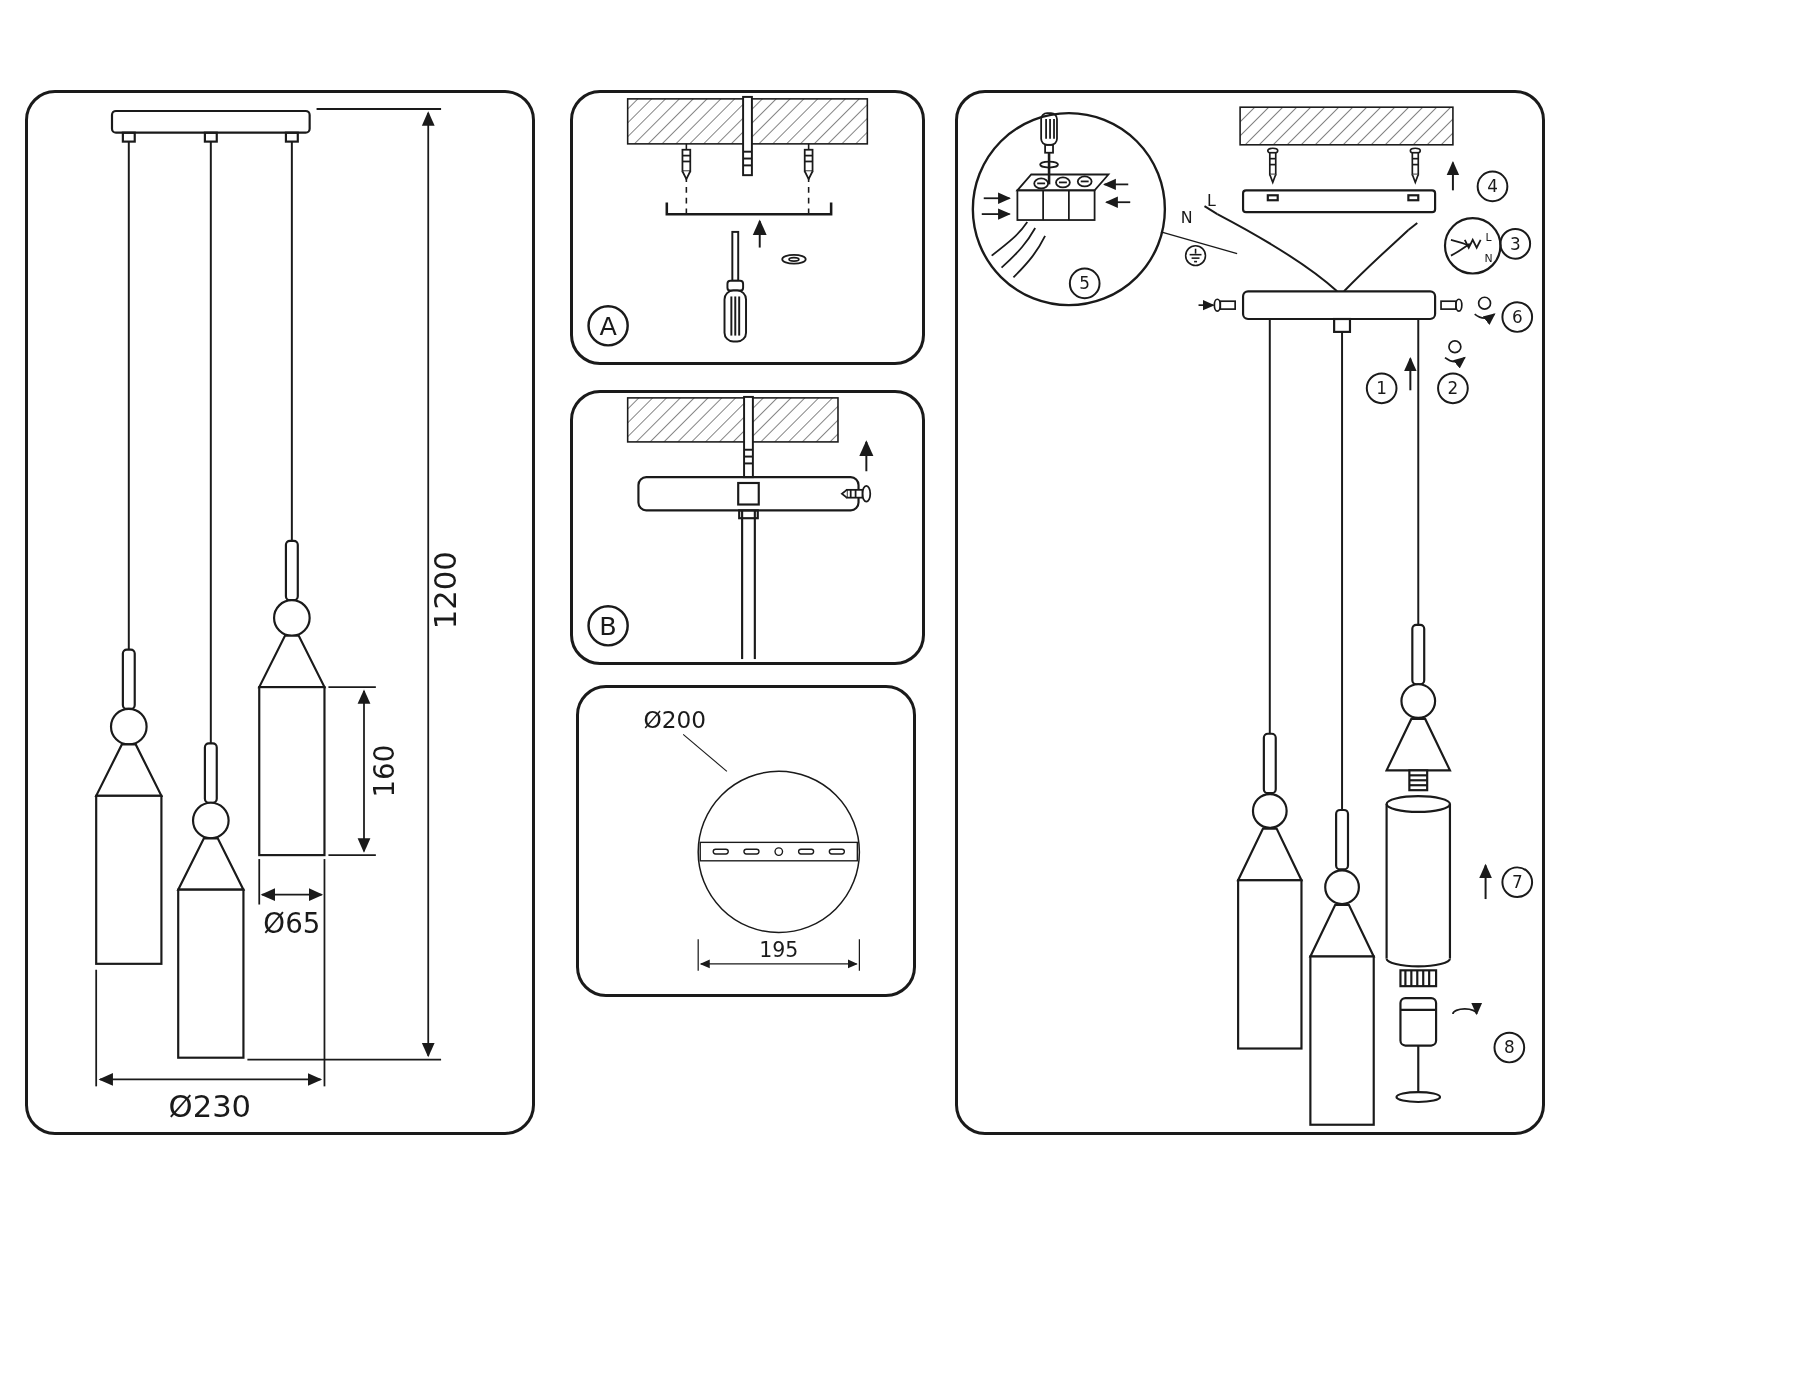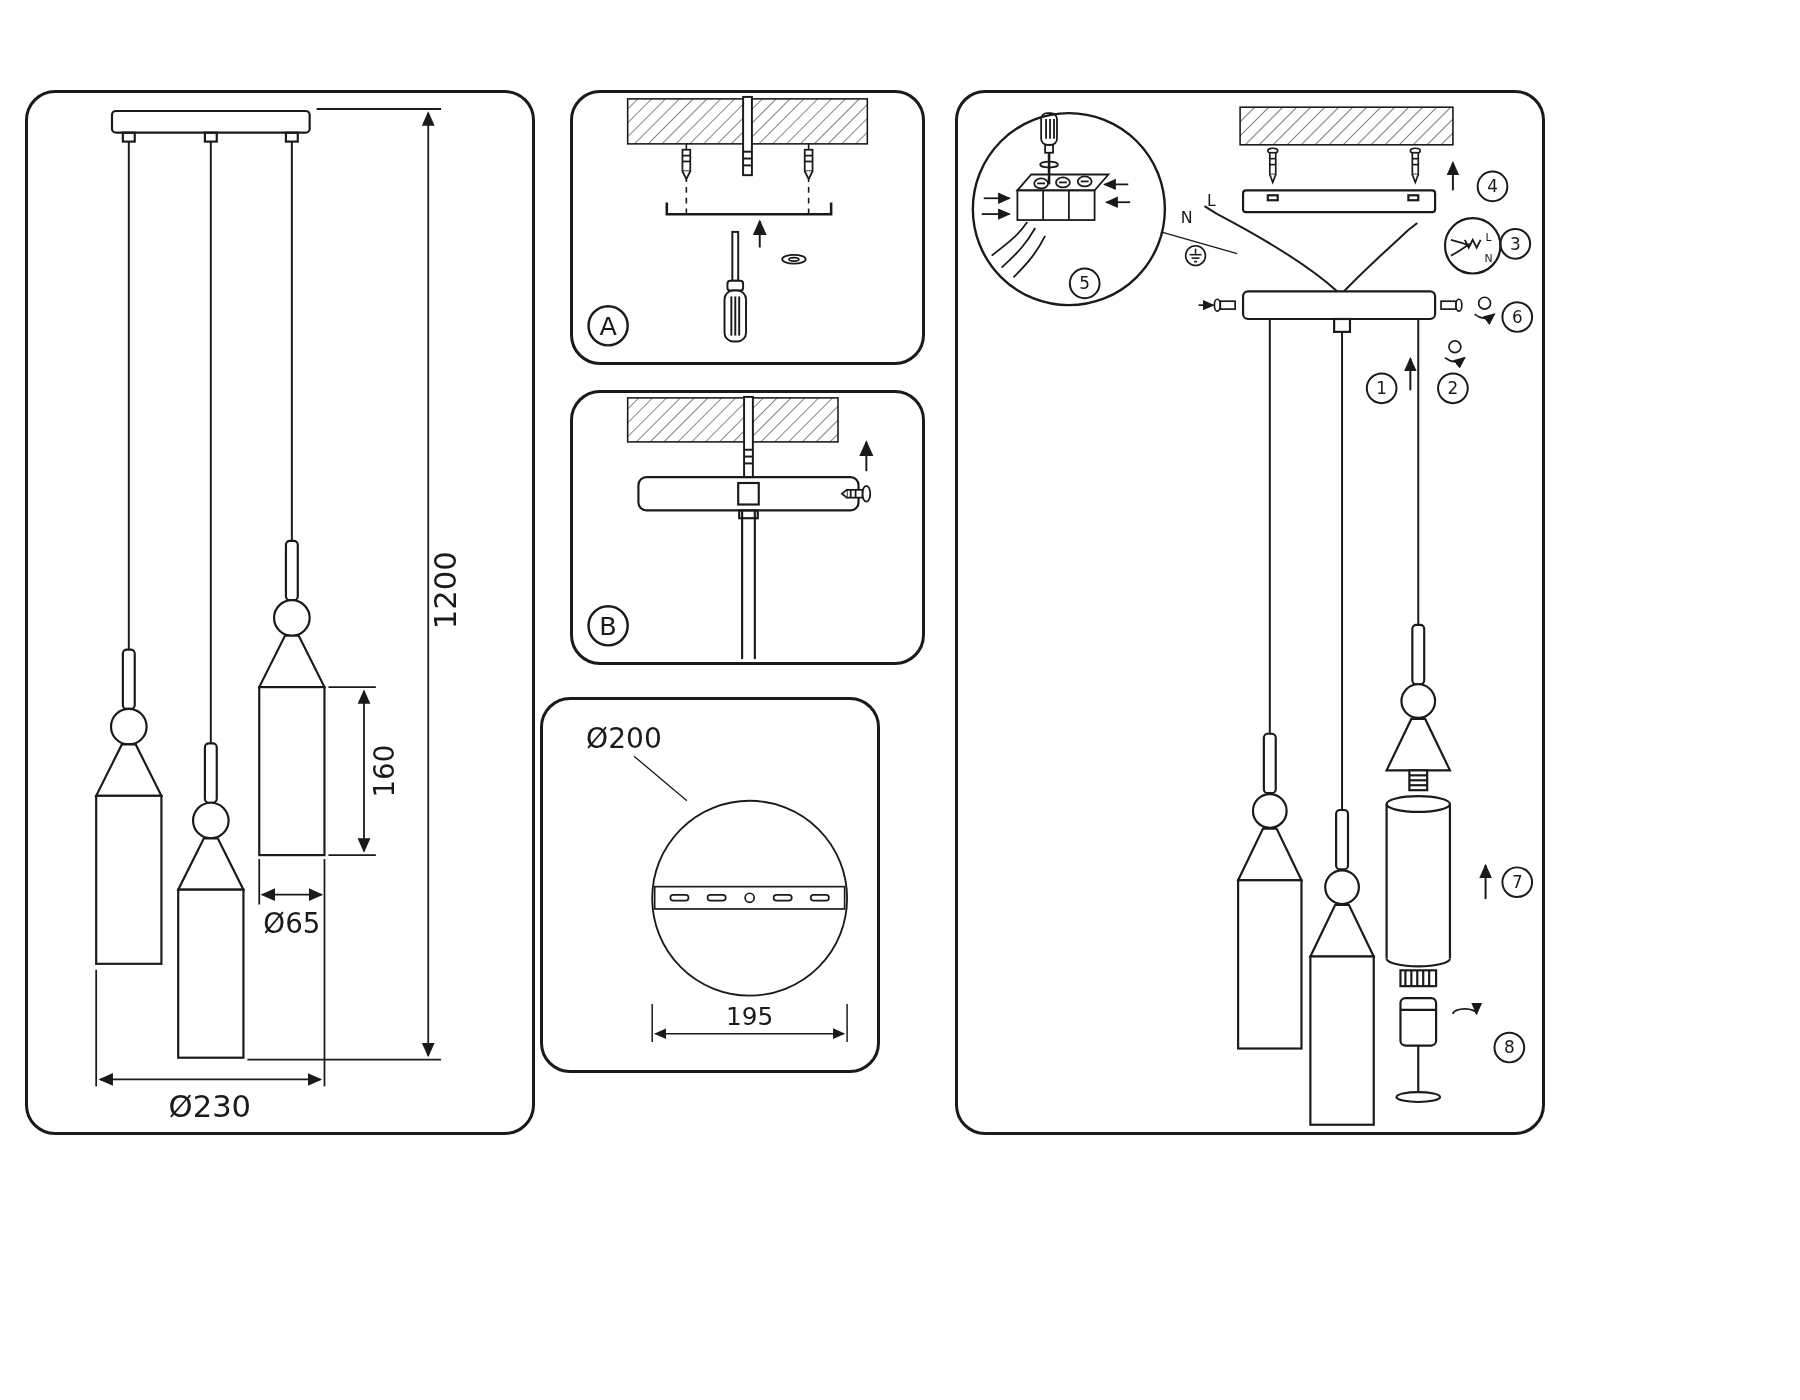--- a/index.html
+++ b/index.html
@@ -4,21 +4,21 @@
 <style>
   * { margin:0; padding:0; box-sizing:border-box; }
   html,body { width:1800px; height:1400px; background:#ffffff; font-family:"DejaVu Sans", sans-serif; }
   .canvas { position:relative; width:1800px; height:1400px; background:#ffffff; overflow:hidden; }
   .panel { position:absolute; border:3px solid #1a1a1a; border-radius:30px; background:#ffffff; }
   .panel svg { display:block; width:100%; height:100%; }
   svg text { font-family:"DejaVu Sans", sans-serif; fill:#1a1a1a; stroke:none; }
   #p-left  { left:25px;  top:90px;  width:510px; height:1045px; }
   #p-a     { left:570px; top:90px;  width:355px; height:275px; }
   #p-b     { left:570px; top:390px; width:355px; height:275px; }
-  #p-c     { left:540px; top:685px; width:340px; height:376px;margin-top:12px; }
+  #p-c     { left:576px; top:685px; width:340px; height:312px; }
   #p-right { left:955px; top:90px;  width:590px; height:1045px; }
 </style>
 </head>
 <body>
 
 <div class="canvas">
 
   <div class="panel" id="p-left">
     <svg viewBox="0 0 510 1045">
       <defs>

